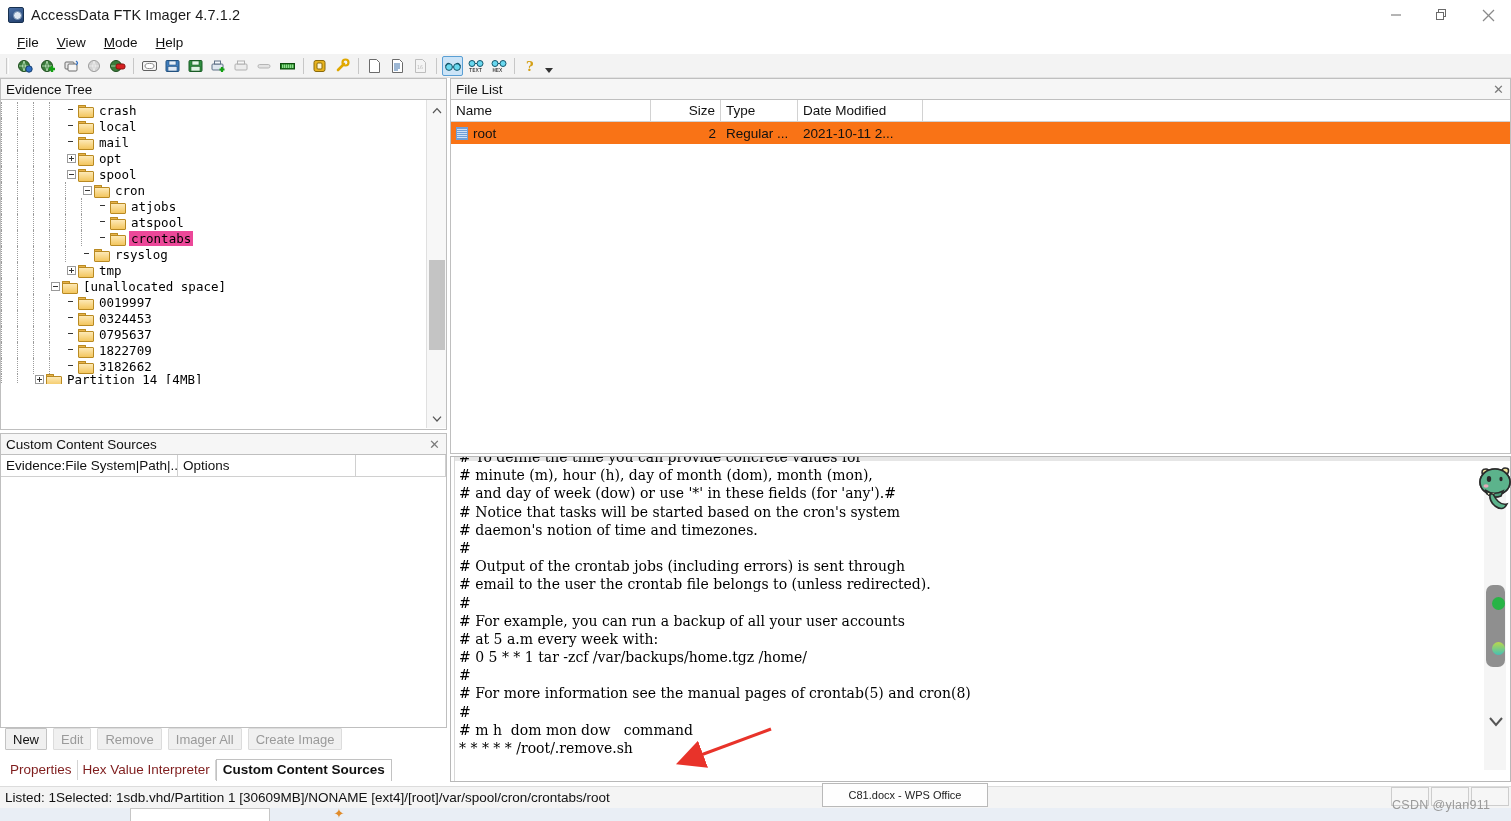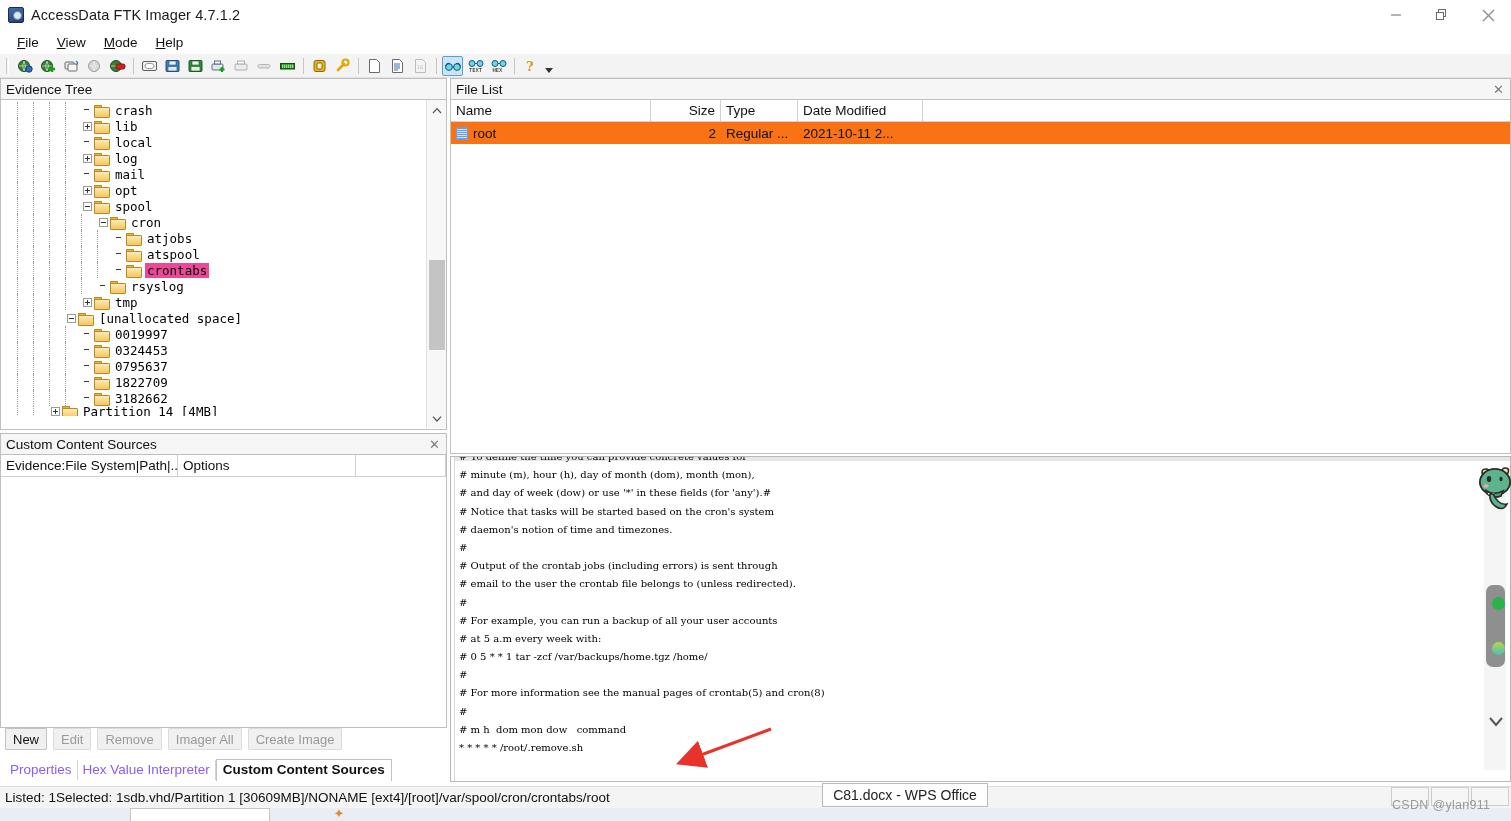--- a/index.html
+++ b/index.html
@@ -110,21 +110,20 @@
   }
   .tree {
     position: absolute; left: 0; top: 0; width: 425px; height: 328px;
     font-family: "DejaVu Sans Mono", monospace;
     font-size: 12.5px; color: #000;
     padding-top: 2px;
   }
   .trow {
     height: 16px; display: flex; align-items: center; white-space: nowrap;
     position: relative;
-    margin-left: 16px;
   }
   .trow .lbl { padding: 0 2px; }
   .trow.sel .lbl { background: #ec4899; }
   .expander {
     width: 9px; height: 9px; border: 1px solid #9a9a9a; background: #fff;
     display: inline-block; position: relative; flex: none; margin-right: 2px;
   }
   .expander::before {
     content: ""; position: absolute; left: 1px; top: 3px; width: 5px; height: 1px; background: #333;
   }
@@ -215,37 +214,37 @@
     color: #111; border-radius: 1px;
   }
   .btn.disabled { color: #9a9a9a; background: #f0f0f0; border-color: #dcdcdc; }
 
   
   #bottom-tabs {
     position: absolute; left: 5px; top: 759px; display: flex; align-items: flex-end;
     font-size: 13.5px;
   }
   .tab {
-    padding: 2px 5px 3px 5px; color: #8b5cf6; border-right: 1px solid #d4d4d4;
+    padding: 2px 5px 3px 5px; color: #7f1d1d; border-right: 1px solid #d4d4d4;
     white-space: nowrap;
   }
   .tab.active {
     color: #111; background: #ffffff; border: 1px solid #c2c2c2; border-bottom: none;
     padding: 2px 6px 4px 6px; font-weight: 600; margin-bottom: -1px;
   }
 
   
   #viewer {
     position: absolute; left: 450px; top: 456px; width: 1061px; height: 326px;
     background: #ffffff; border: 1px solid #b8b8b8; overflow: hidden;
   }
   #viewer-text {
     position: absolute; left: 8px; top: -9px;
     font-family: "DejaVu Serif", serif;
-    font-size: 10px; line-height: 18.2px; color: #000;
+    font-size: 14px; line-height: 18.2px; color: #000;
     white-space: pre;
   }
   .vline { height: 18.2px; }
   .viewer-leftbar {
     position: absolute; left: 0; top: 0; width: 4px; height: 326px;
     border-right: 1px solid #d8d8d8; background: #fff;
   }
   .viewer-topshadow {
     position: absolute; left: 0; top: 0; width: 1061px; height: 4px;
     background: #e6e6e6;
@@ -299,21 +298,21 @@
 
   
   #taskbar {
     position: absolute; left: 0; top: 808px; width: 1511px; height: 13px;
     background: #e9eef5;
   }
   #taskbar-item {
     position: absolute; left: 822px; top: 783px; width: 166px; height: 24px;
     background: #fefefe; border: 1px solid #b9b9b9;
     display: flex; align-items: center; justify-content: center;
-    font-size: 14px; color: #222;
+    font-size: 11px; color: #222;
   }
   #tb-tile-a {
     position: absolute; left: 130px; top: 808px; width: 140px; height: 13px;
     background: #ffffff; border: 1px solid #c6c6c6; border-bottom: none;
   }
   #tb-star {
     position: absolute; left: 333px; top: 808px; width: 12px; height: 12px;
     color: #e08b2a; font-size: 13px; line-height: 12px; text-align: center;
   }
   #watermark {
@@ -541,43 +540,23 @@
             <span class="expander none"></span>
             <span class="folder"></span>
             <span class="lbl">crash</span>
           </div>
           <div class="trow">
             <span class="dashline" style="width: 16px;"></span>
             <span class="dashline" style="width: 16px;"></span>
             <span class="dashline" style="width: 16px;"></span>
             <span class="dashline" style="width: 16px;"></span>
             <span style="width: 2px; flex: 0 0 auto;"></span>
-            <span class="expander plus"></span>
-            <span class="folder"></span>
-            <span class="lbl">lib</span>
-          </div>
-          <div class="trow">
-            <span class="dashline" style="width: 16px;"></span>
-            <span class="dashline" style="width: 16px;"></span>
-            <span class="dashline" style="width: 16px;"></span>
-            <span class="dashline" style="width: 16px;"></span>
-            <span style="width: 2px; flex: 0 0 auto;"></span>
             <span class="expander none"></span>
             <span class="folder"></span>
             <span class="lbl">local</span>
-          </div>
-          <div class="trow">
-            <span class="dashline" style="width: 16px;"></span>
-            <span class="dashline" style="width: 16px;"></span>
-            <span class="dashline" style="width: 16px;"></span>
-            <span class="dashline" style="width: 16px;"></span>
-            <span style="width: 2px; flex: 0 0 auto;"></span>
-            <span class="expander plus"></span>
-            <span class="folder"></span>
-            <span class="lbl">log</span>
           </div>
           <div class="trow">
             <span class="dashline" style="width: 16px;"></span>
             <span class="dashline" style="width: 16px;"></span>
             <span class="dashline" style="width: 16px;"></span>
             <span class="dashline" style="width: 16px;"></span>
             <span style="width: 2px; flex: 0 0 auto;"></span>
             <span class="expander none"></span>
             <span class="folder"></span>
             <span class="lbl">mail</span>

